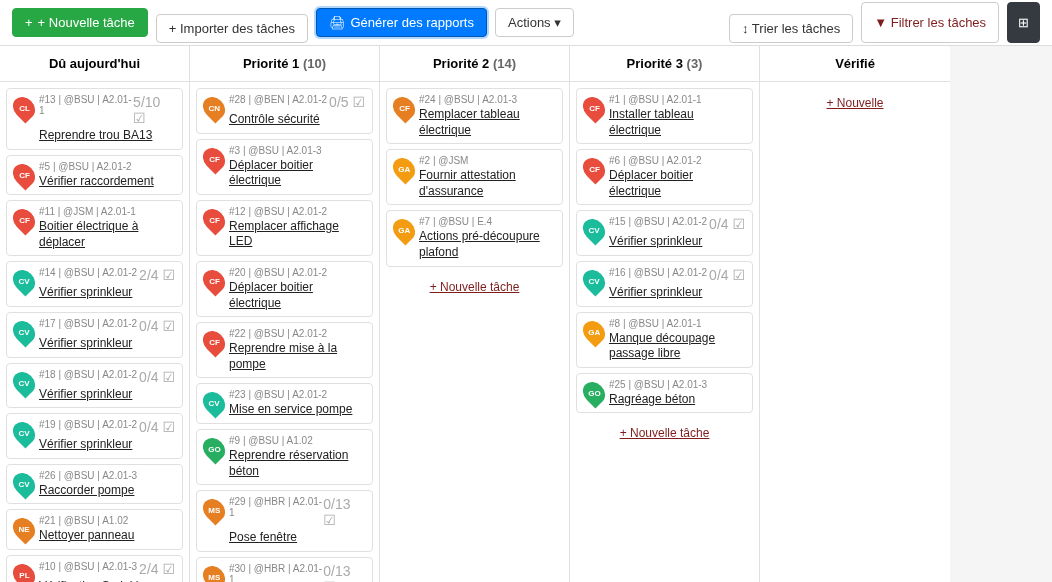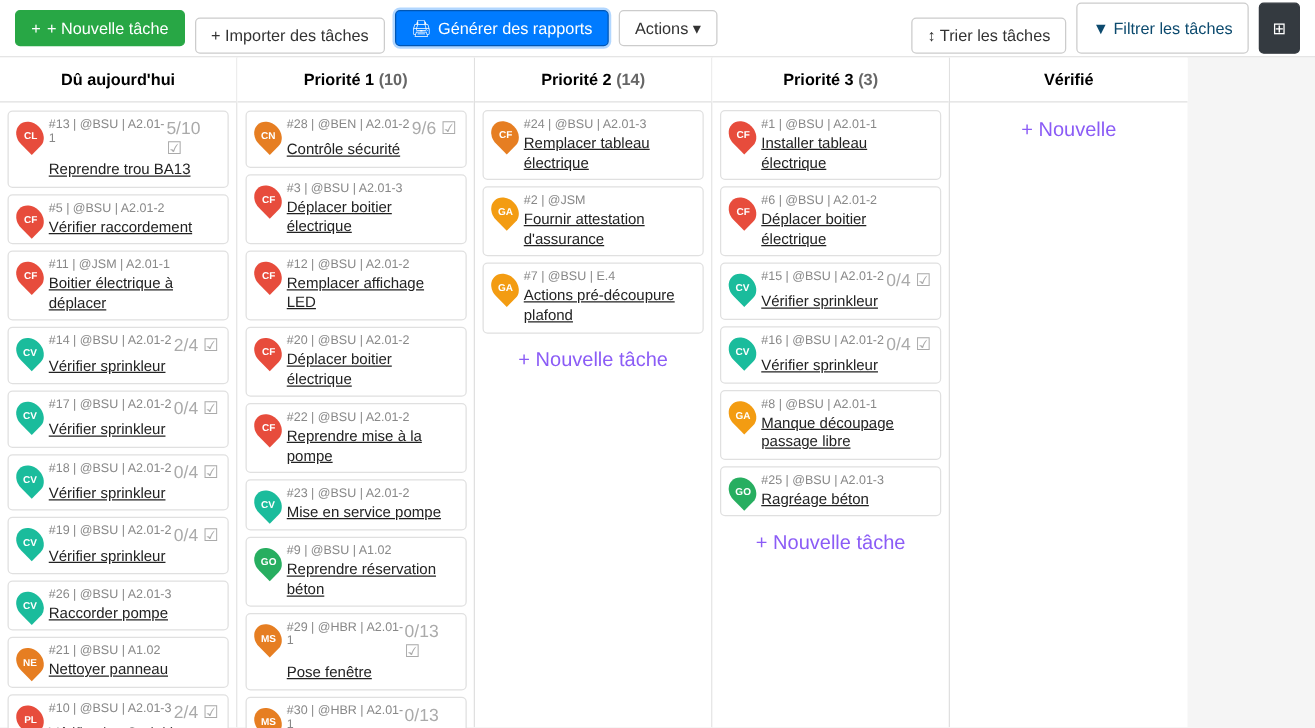--- a/index.html
+++ b/index.html
@@ -14,31 +14,31 @@
     .btn {
       display: inline-flex; align-items: center; gap: 5px;
       padding: 6px 12px; border-radius: 4px; font-size: 13px; cursor: pointer;
       border: 1px solid transparent; white-space: nowrap;
     }
     .btn-success { background: #28a745; color: #fff; border-color: #28a745; }
     .btn-outline { background: #fff; color: #333; border-color: #ccc; margin-top: 12px; }
     .btn-primary { background: #007bff; color: #fff; border-color: #007bff; }
     .btn-actions { background: #fff; color: #333; border-color: #ccc; }
     .toolbar-right { margin-left: auto; display: flex; gap: 8px; }
-    .btn-filter { background: #fff; color: #0c4a6e; border-color: #ccc; }
+    .btn-filter { background: #fff; color: #7f1d1d; border-color: #ccc; }
     .btn-grid { background: #343a40; color: #fff; border-color: #343a40; padding: 6px 10px; }
 
     
     .board { display: flex; gap: 0; overflow-x: auto; height: calc(582px - 46px); background: #f5f5f5; }
     .column { min-width: 190px; flex: 0 0 190px; border-right: 1px solid #e0e0e0; display: flex; flex-direction: column; background: #fff; }
     .column:last-child { border-right: none; }
     .column-header { padding: 10px 8px; text-align: center; font-weight: 600; font-size: 13px; border-bottom: 1px solid #e0e0e0; background: #fff; }
     .column-count { font-weight: 700; color: #666; }
     .column-body { flex: 1; overflow-y: auto; padding: 6px 6px; }
-    .new-task-btn { text-align: center; padding: 8px; color: #8b5cf6; font-size: 16px; cursor: pointer; }
+    .new-task-btn { text-align: center; padding: 8px; color: #7f1d1d; font-size: 12px; cursor: pointer; text-decoration: underline; }
 
     
     .card { background: #fff; border: 1px solid #e0e0e0; border-radius: 4px; padding: 5px 7px; margin-bottom: 5px; font-size: 11px; position: relative; }
     .card-meta { color: #888; font-size: 10px; margin-bottom: 2px; display: flex; justify-content: space-between; }
     .card-title { font-size: 12px; color: #222; line-height: 1.3; text-decoration: underline; }
     .card-left { display: flex; gap: 5px; align-items: flex-start; }
     .card-content { flex: 1; }
     .card-checkbox { color: #aaa; font-size: 14px; }
 
     
@@ -296,21 +296,21 @@
           width:20px; height:24px; border-radius:50% 50% 50% 0;
           transform:rotate(-45deg); background:#e67e22;
           display:flex; align-items:center; justify-content:center;
           flex-shrink:0; margin-top:2px;
         ">
           <span style="transform:rotate(45deg); font-size:8px; font-weight:700; color:#fff;">CN</span>
         </div>
         <div class="card-content">
           <div class="card-meta">
             <span>#28 | @BEN | A2.01-2</span>
-            <span class="card-checkbox">9/6 ☑</span>
+            <span class="card-checkbox">0/5 ☑</span>
           </div>
           <div class="card-title">Contrôle sécurité</div>
         </div>
       </div>
         </div>
         <div class="card">
       <div class="card-left">
 
         <div style="
           width:20px; height:24px; border-radius:50% 50% 50% 0;

